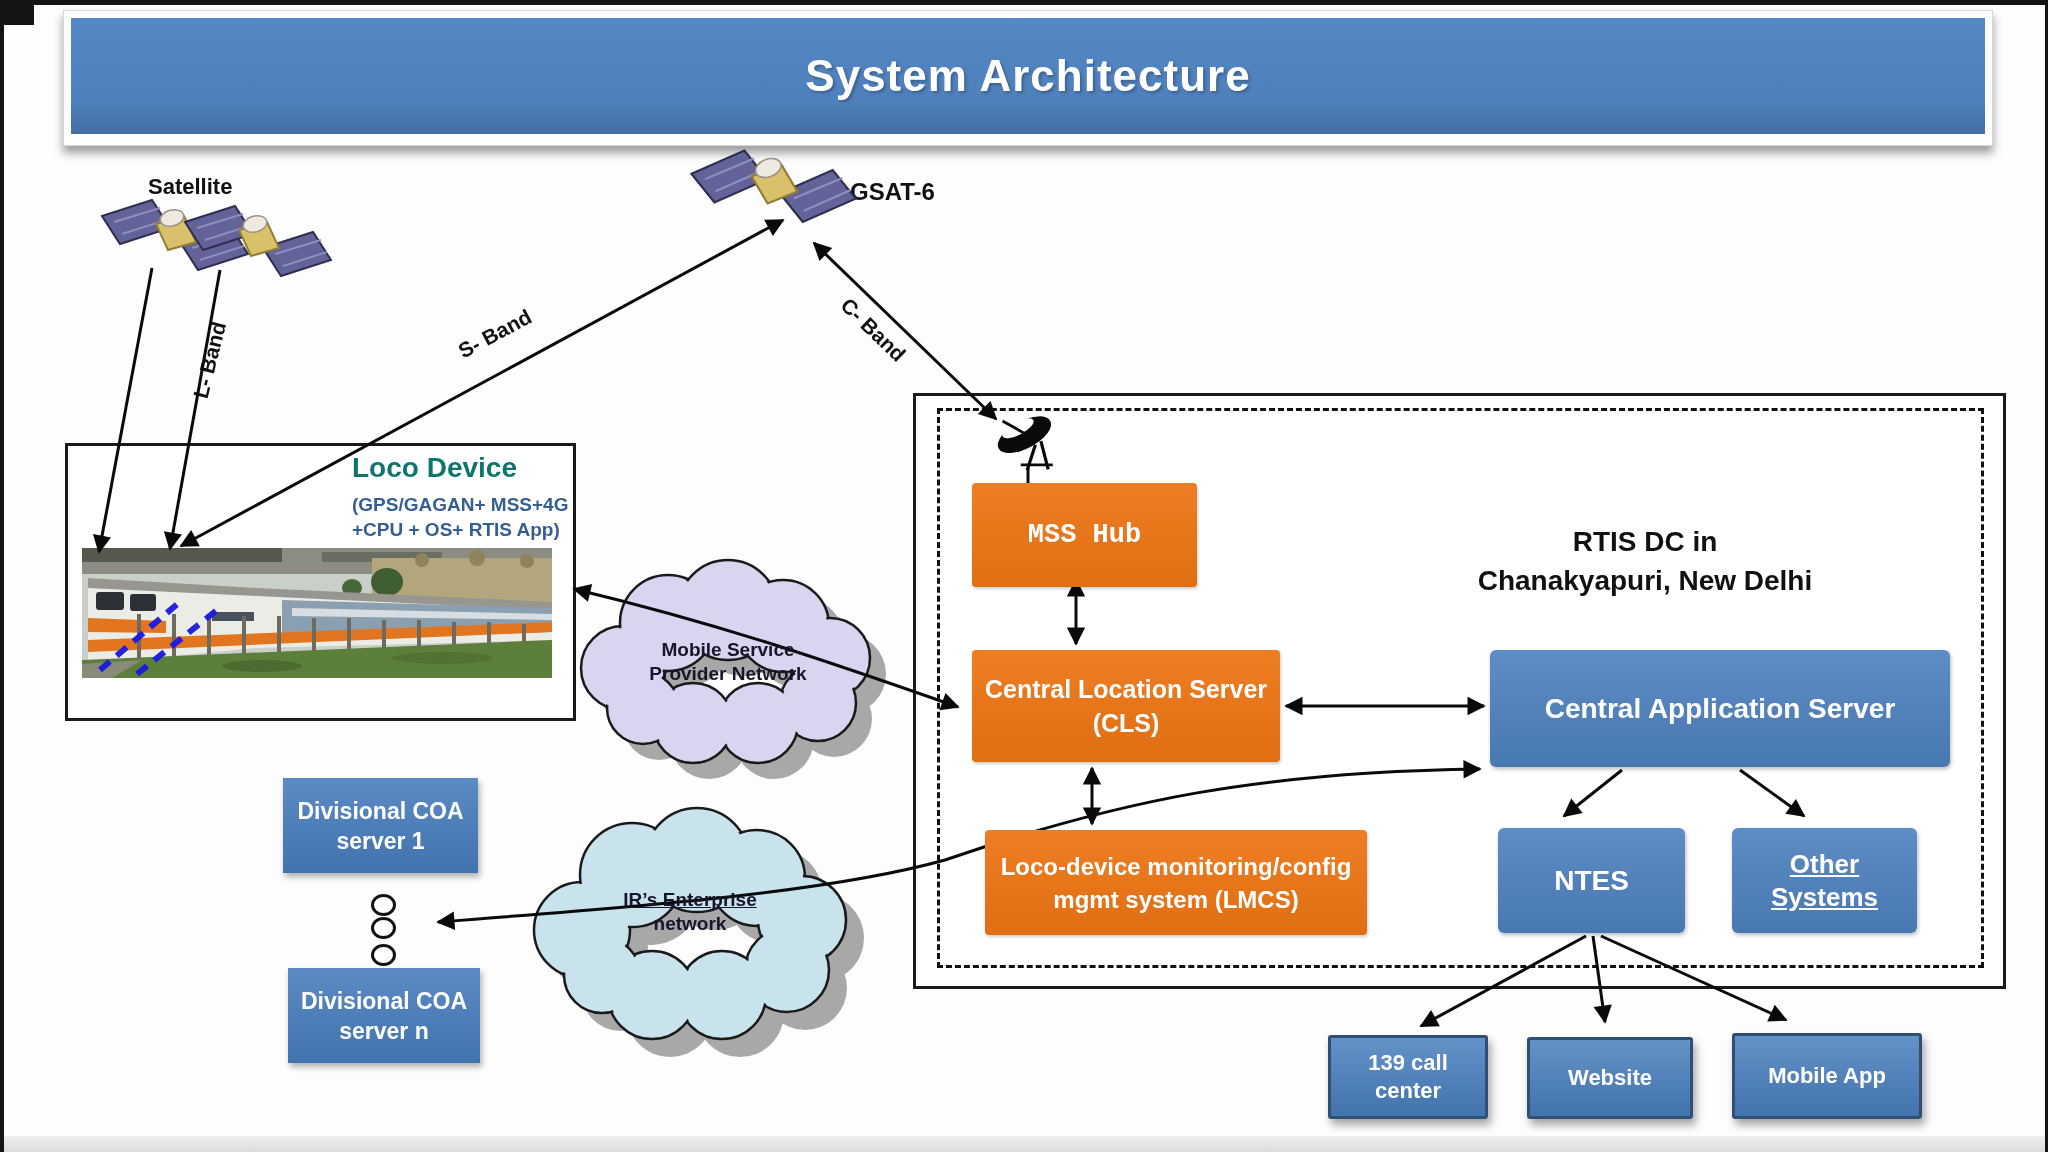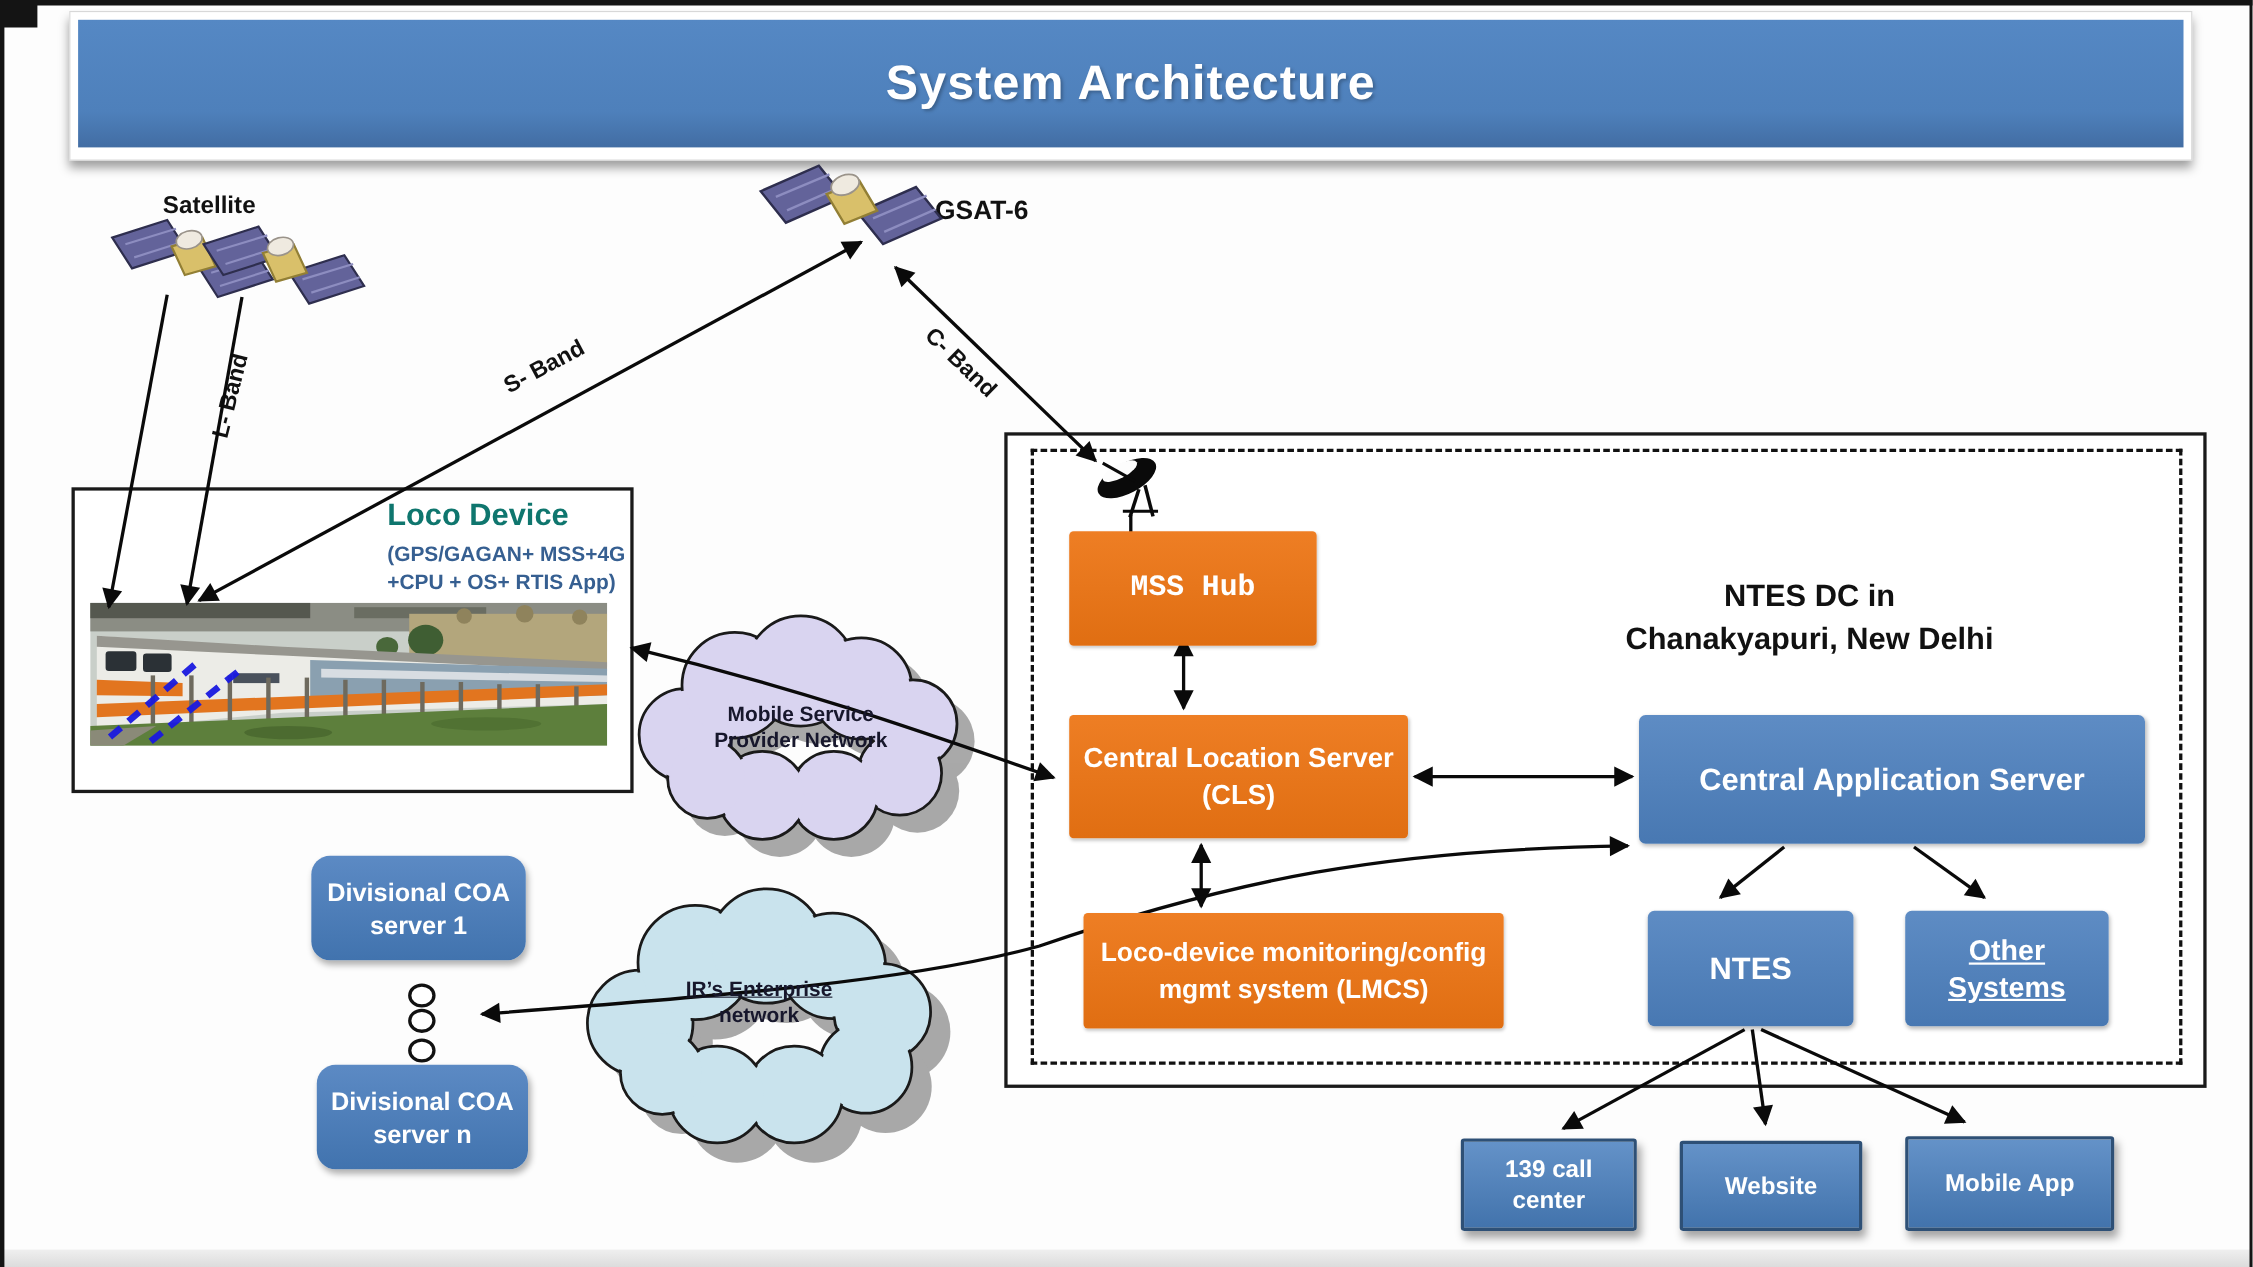--- a/index.html
+++ b/index.html
@@ -19,21 +19,21 @@
       text-shadow:2px 2px 3px rgba(0,0,0,.25);}
   
   .node{display:flex;flex-direction:column;align-items:center;justify-content:center;
         color:#fff;font-weight:bold;text-align:center;z-index:4;}
   .orange{background:linear-gradient(180deg,#ee7e24,#e06e12);border-radius:4px;
         box-shadow:1px 2px 3px rgba(0,0,0,.2);}
   .blue{background:linear-gradient(180deg,#5e8cc4,#4878b2);border-radius:6px;
         box-shadow:1px 2px 4px rgba(0,0,0,.28);}
   .blue-bordered{background:linear-gradient(180deg,#6492c8,#4273ac);border:3px solid #2e5076;
         border-radius:3px;box-shadow:3px 6px 8px rgba(0,0,0,.35);}
-  .coa{background:linear-gradient(180deg,#5c8ac4,#4173ae);border-radius:17px;
+  .coa{background:linear-gradient(180deg,#5c8ac4,#4173ae);border-radius:0;
         box-shadow:2px 4px 6px rgba(0,0,0,.3);}
   
   .cris-outer{left:913px;top:393px;width:1087px;height:590px;border:3px solid #1a1a1a;
         background:#fff;z-index:0;}
   .cris-dashed{left:937px;top:408px;width:1041px;height:554px;border:3px dashed #111;
         background:transparent;z-index:1;}
   .loco-box{left:65px;top:443px;width:505px;height:272px;border:3px solid #1a1a1a;
         background:#fff;z-index:1;}
   .dot{width:19px;height:16px;border:3px solid #111;border-radius:50%;background:#fff;z-index:4;}
   .edge{background:#141414;z-index:8;}
@@ -231,21 +231,21 @@
   <svg class="abs" style="left:986px;top:410px;z-index:4;" width="86" height="64" viewBox="0 0 90 70">
     <ellipse cx="40" cy="27" rx="32" ry="15" fill="#0a0a0a" transform="rotate(-28 40 27)"></ellipse>
     <ellipse cx="33" cy="20" rx="19" ry="7" fill="#fdfdfd" transform="rotate(-28 33 20)"></ellipse>
     <line x1="16" y1="12" x2="48" y2="30" stroke="#0a0a0a" stroke-width="3"></line>
     <line x1="52" y1="38" x2="43" y2="66" stroke="#0a0a0a" stroke-width="3.5"></line>
     <line x1="58" y1="34" x2="66" y2="65" stroke="#0a0a0a" stroke-width="3.5"></line>
     <line x1="36" y1="60" x2="71" y2="60" stroke="#0a0a0a" stroke-width="3"></line>
   </svg>
 
   <div class="abs lbl center" style="left:1445px;top:522px;width:400px;font-size:28px;line-height:39px;z-index:5;">
-    <div>NTES DC in</div>
+    <div>RTIS DC in</div>
     <div>Chanakyapuri, New Delhi</div>
   </div>
 
   <div class="abs node orange" style="left:972px;top:483px;width:225px;height:104px;font-size:27px;font-family:Liberation Mono, monospace;">
     <span>MSS Hub</span>
   </div>
   <div class="abs node orange" style="left:972px;top:650px;width:308px;height:112px;font-size:25px;line-height:34px;">
     <span>Central Location Server</span>
     <span>(CLS)</span>
   </div>

